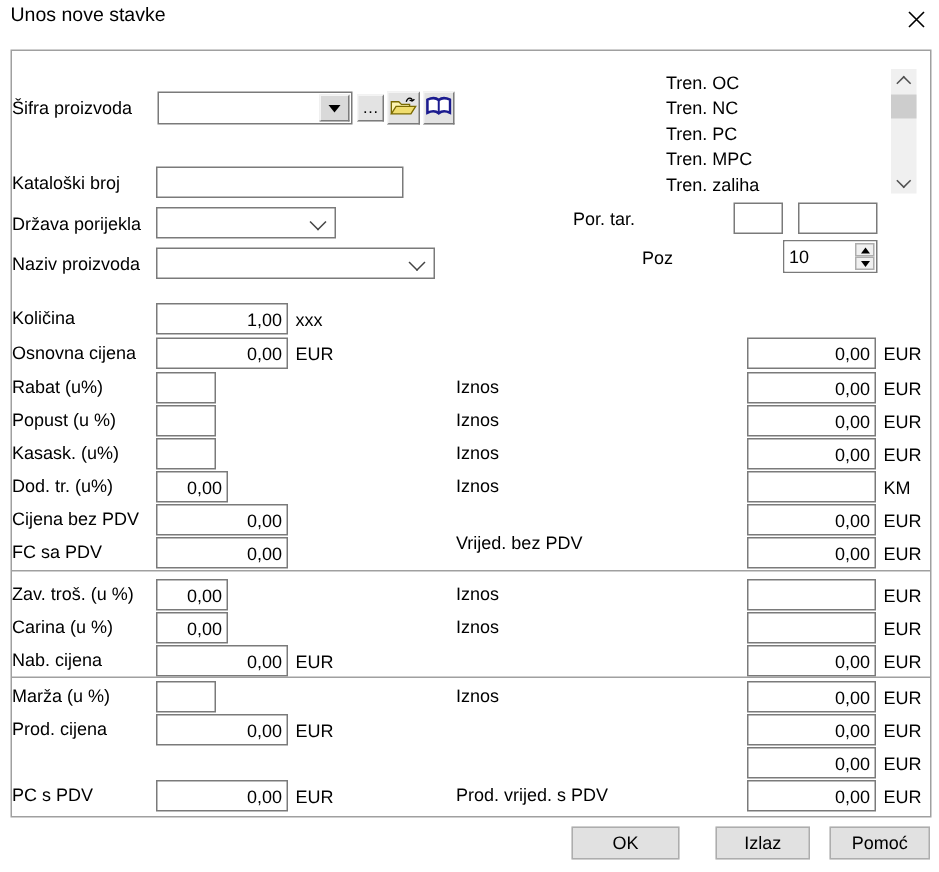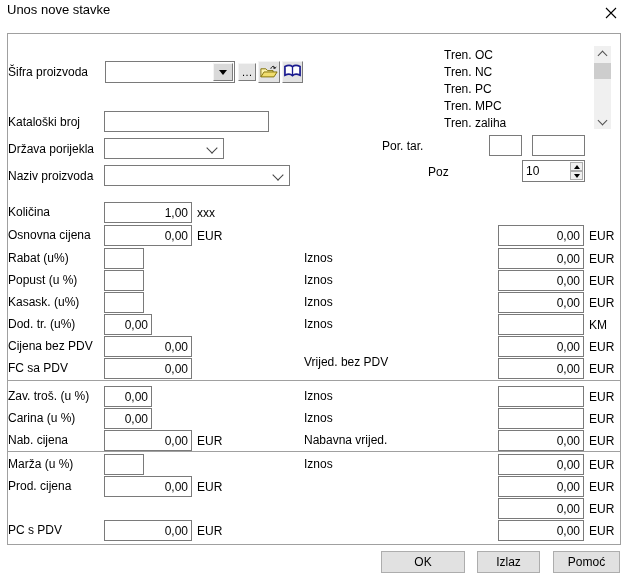--- a/index.html
+++ b/index.html
@@ -198,37 +198,37 @@
     <input class="num-input" style="left: 490px; top: 352px; width: 86px;">
     <span class="unit" style="left: 581px; top: 356px;">EUR</span>
     <div class="lbl" style="left: 0px; width: 92px; top: 377px;">Carina (u %)</div>
     <input class="num-input" value="0,00" style="left: 96px; top: 374px; width: 48px;">
     <div class="lbl" style="left: 296px; width: 188px; top: 377px;">Iznos</div>
     <input class="num-input" style="left: 490px; top: 374px; width: 86px;">
     <span class="unit" style="left: 581px; top: 378px;">EUR</span>
     <div class="lbl" style="left: 0px; width: 92px; top: 399px;">Nab. cijena</div>
     <input class="num-input" value="0,00" style="left: 96px; top: 396px; width: 88px;">
     <span class="unit" style="left: 189px; top: 400px;">EUR</span>
-    <div class="lbl" style="left: 296px; width: 188px; top: 399px;">Nabavna vrijed.</div>
     <input class="num-input" value="0,00" style="left: 490px; top: 396px; width: 86px;">
     <span class="unit" style="left: 581px; top: 400px;">EUR</span>
     <div class="lbl" style="left: 0px; width: 92px; top: 423px;">Marža (u %)</div>
     <input class="num-input" style="left: 96px; top: 420px; width: 40px;">
     <div class="lbl" style="left: 296px; width: 188px; top: 423px;">Iznos</div>
     <input class="num-input" value="0,00" style="left: 490px; top: 420px; width: 86px;">
     <span class="unit" style="left: 581px; top: 424px;">EUR</span>
     <div class="lbl" style="left: 0px; width: 92px; top: 445px;">Prod. cijena</div>
     <input class="num-input" value="0,00" style="left: 96px; top: 442px; width: 88px;">
     <span class="unit" style="left: 189px; top: 446px;">EUR</span>
     <input class="num-input" value="0,00" style="left: 490px; top: 442px; width: 86px;">
     <span class="unit" style="left: 581px; top: 446px;">EUR</span>
     <input class="num-input" value="0,00" style="left: 490px; top: 464px; width: 86px;">
     <span class="unit" style="left: 581px; top: 468px;">EUR</span>
     <div class="lbl" style="left: 0px; width: 92px; top: 489px;">PC s PDV</div>
     <input class="num-input" value="0,00" style="left: 96px; top: 486px; width: 88px;">
     <span class="unit" style="left: 189px; top: 490px;">EUR</span>
+    <div class="lbl" style="left: 296px; width: 188px; top: 489px;">Prod. vrijed. s PDV</div>
     <input class="num-input" value="0,00" style="left: 490px; top: 486px; width: 86px;">
     <span class="unit" style="left: 581px; top: 490px;">EUR</span>
   </div>
 
-<div class="dlg-btn" style="left:381px;width:84px;">OK</div>
+<div class="dlg-btn" style="left:381px;width:72px;">OK</div>
 <div class="dlg-btn" style="left:477px;width:63px;">Izlaz</div>
 <div class="dlg-btn" style="left:553px;width:67px;">Pomoć</div>
 
 </body></html>

